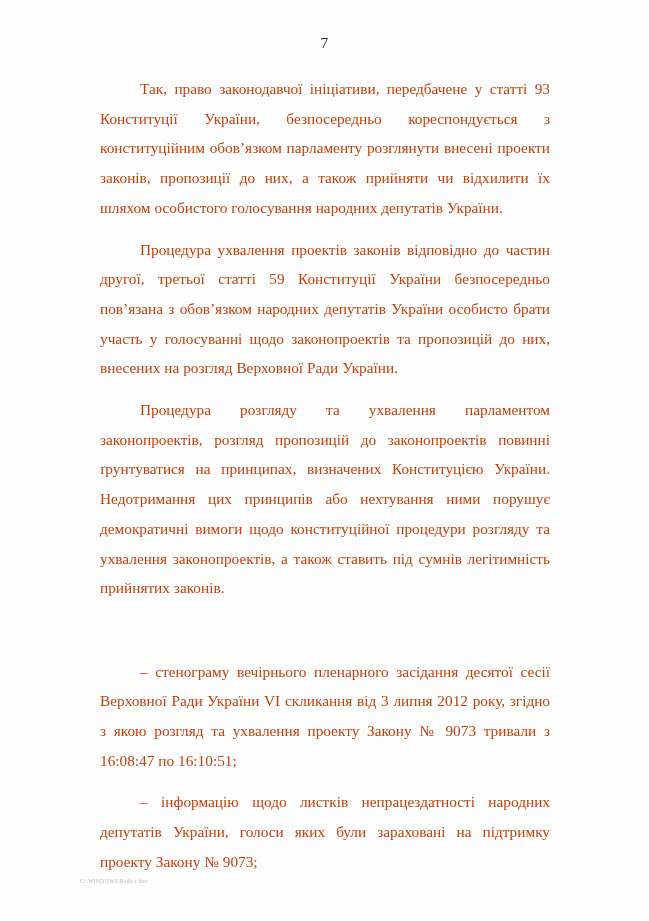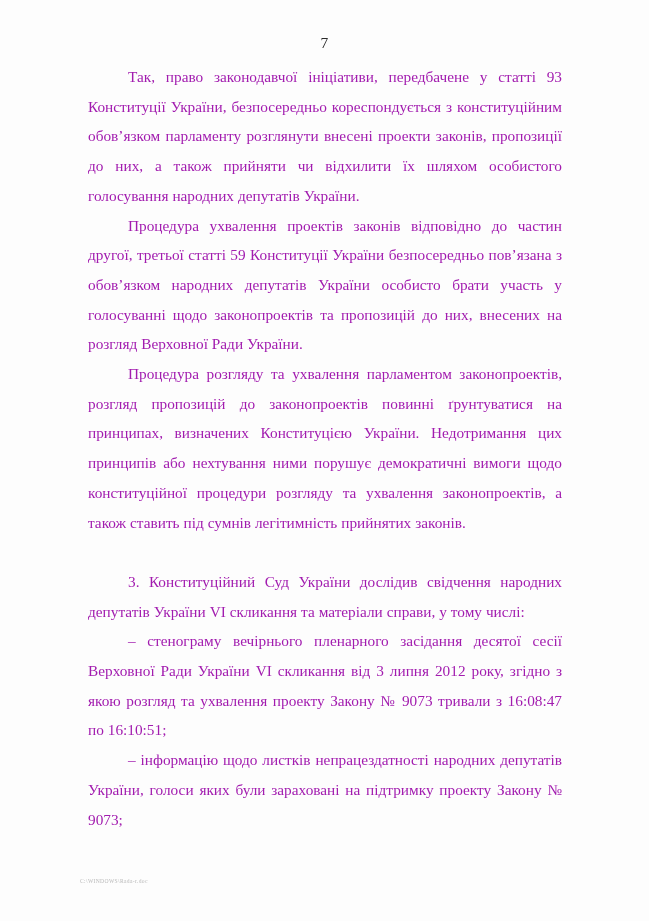--- a/index.html
+++ b/index.html
@@ -33,27 +33,27 @@
     color: #2a2a2a;
     letter-spacing: 0.2px;
   }
   .body-area {
     position: absolute;
     top: 62px;
     left: 88px;
     width: 474px;
   }
   p.para {
-    margin: 0;
+    margin: 12px;
     font-size: 15.3px;
     line-height: 29.7px;
     text-align: justify;
     text-justify: inter-word;
     text-indent: 40px;
-    color: #a21caf;
+    color: #c2410c;
     word-spacing: 0.1px;
     -webkit-font-smoothing: antialiased;
   }
   
   .spacer-line {
     height: 29.7px;
   }
   .footer-path {
     position: absolute;
     left: 80px;
@@ -75,21 +75,20 @@
   <div class="body-area">
 
     <p class="para">Так, право законодавчої ініціативи, передбачене у статті 93 Конституції України, безпосередньо кореспондується з конституційним обов’язком парламенту розглянути внесені проекти законів, пропозиції до них, а також прийняти чи відхилити їх шляхом особистого голосування народних депутатів України.</p>
 
     <p class="para">Процедура ухвалення проектів законів відповідно до частин другої, третьої статті 59 Конституції України безпосередньо пов’язана з обов’язком народних депутатів України особисто брати участь у голосуванні щодо законопроектів та пропозицій до них, внесених на розгляд Верховної Ради України.</p>
 
     <p class="para">Процедура розгляду та ухвалення парламентом законопроектів, розгляд пропозицій до законопроектів повинні ґрунтуватися на принципах, визначених Конституцією України. Недотримання цих принципів або нехтування ними порушує демократичні вимоги щодо конституційної процедури розгляду та ухвалення законопроектів, а також ставить під сумнів легітимність прийнятих законів.</p>
 
     <div class="spacer-line"></div>
 
-    <p class="para">3. Конституційний Суд України дослідив свідчення народних депутатів України VI скликання та матеріали справи, у тому числі:</p>
 
     <p class="para">– стенограму вечірнього пленарного засідання десятої сесії Верховної Ради України VI скликання від 3 липня 2012 року, згідно з якою розгляд та ухвалення проекту Закону № 9073 тривали з 16:08:47 по 16:10:51;</p>
 
 
     <p class="para">– інформацію щодо листків непрацездатності народних депутатів України, голоси яких були зараховані на підтримку проекту Закону № 9073;</p>
 
   </div>
 
   <div class="footer-path">C:\WINDOWS\Rada-r.doc</div>
 

